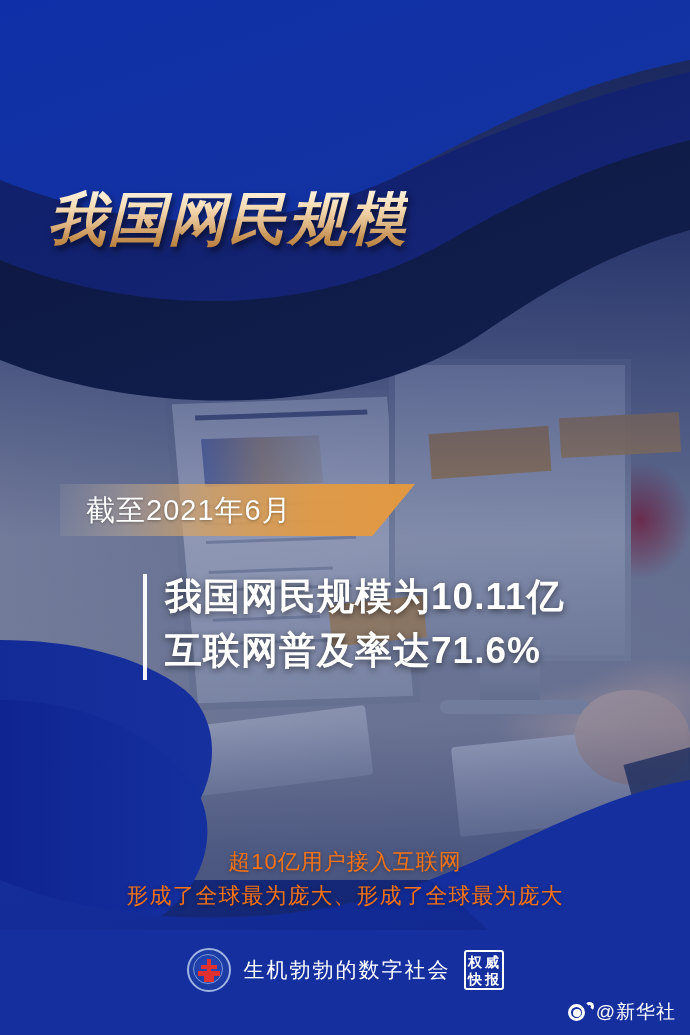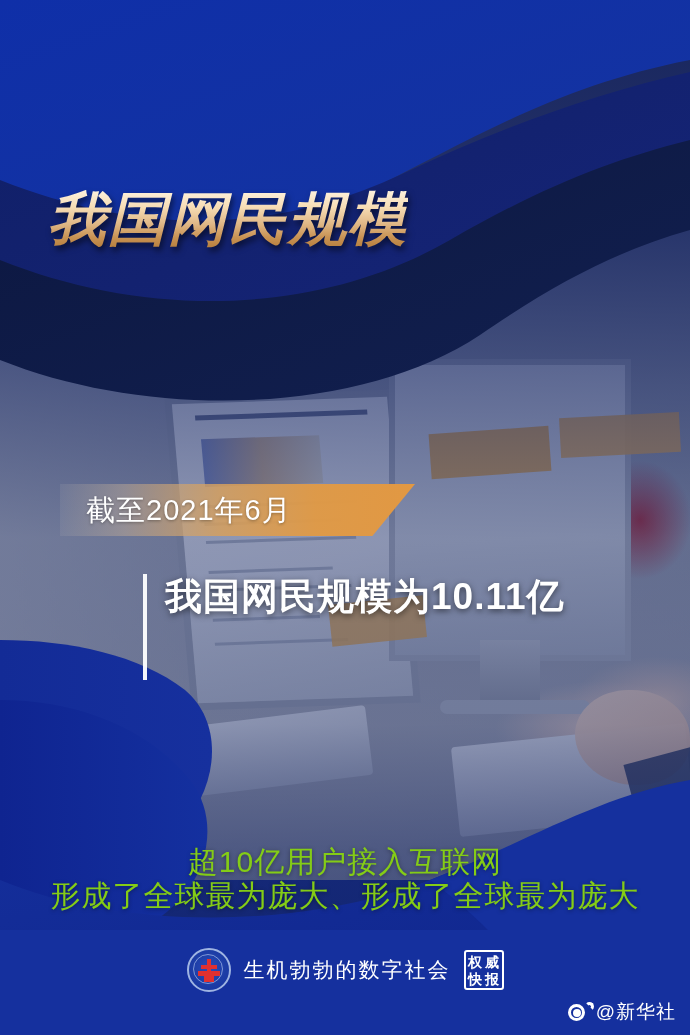--- a/index.html
+++ b/index.html
@@ -117,21 +117,21 @@
   .accentbar{position:absolute;left:0;top:4px;width:4px;height:106px;background:#ffffff;opacity:.95;}
   .stmt{
     margin-left:22px;
     color:#ffffff;font-size:37px;font-weight:bold;line-height:54px;
     letter-spacing:1px;white-space:nowrap;
     text-shadow:0 2px 6px rgba(0,0,0,.55);
   }
 
   .footlines{position:absolute;left:0;top:845px;width:690px;text-align:center;}
   .footline{
-    color:#84cc16;font-size:30px;line-height:34px;letter-spacing:1px;
+    color:#f97316;font-size:22px;line-height:34px;letter-spacing:1px;
     text-shadow:0 1px 4px rgba(0,0,0,.4);
   }
 
   .sourcerow{
     position:absolute;left:0;top:948px;width:690px;
     display:flex;align-items:center;justify-content:center;gap:13px;
   }
   .xh-logo{width:40px;height:40px;border-radius:50%;
     background:radial-gradient(circle at 50% 45%, #2a4bb8 0%, #1d3da6 55%, #16309e 100%);
     border:2px solid #9fb4e2;position:relative;flex:none;}
@@ -240,20 +240,21 @@
 
 
     <div class="datewrap">
       <div class="datebg"></div>
       <div class="datetext">截至2021年6月</div>
     </div>
 
     <div class="statements">
       <div class="accentbar"></div>
       <div class="stmt">我国网民规模为10.11亿</div>
+      <div class="stmt">互联网普及率达71.6%</div>
     </div>
 
     <div class="footlines">
       <div class="footline">超10亿用户接入互联网</div>
       <div class="footline">形成了全球最为庞大、形成了全球最为庞大</div>
     </div>
 
     <div class="sourcerow">
       <div class="xh-logo">
         <div class="arc"></div>

